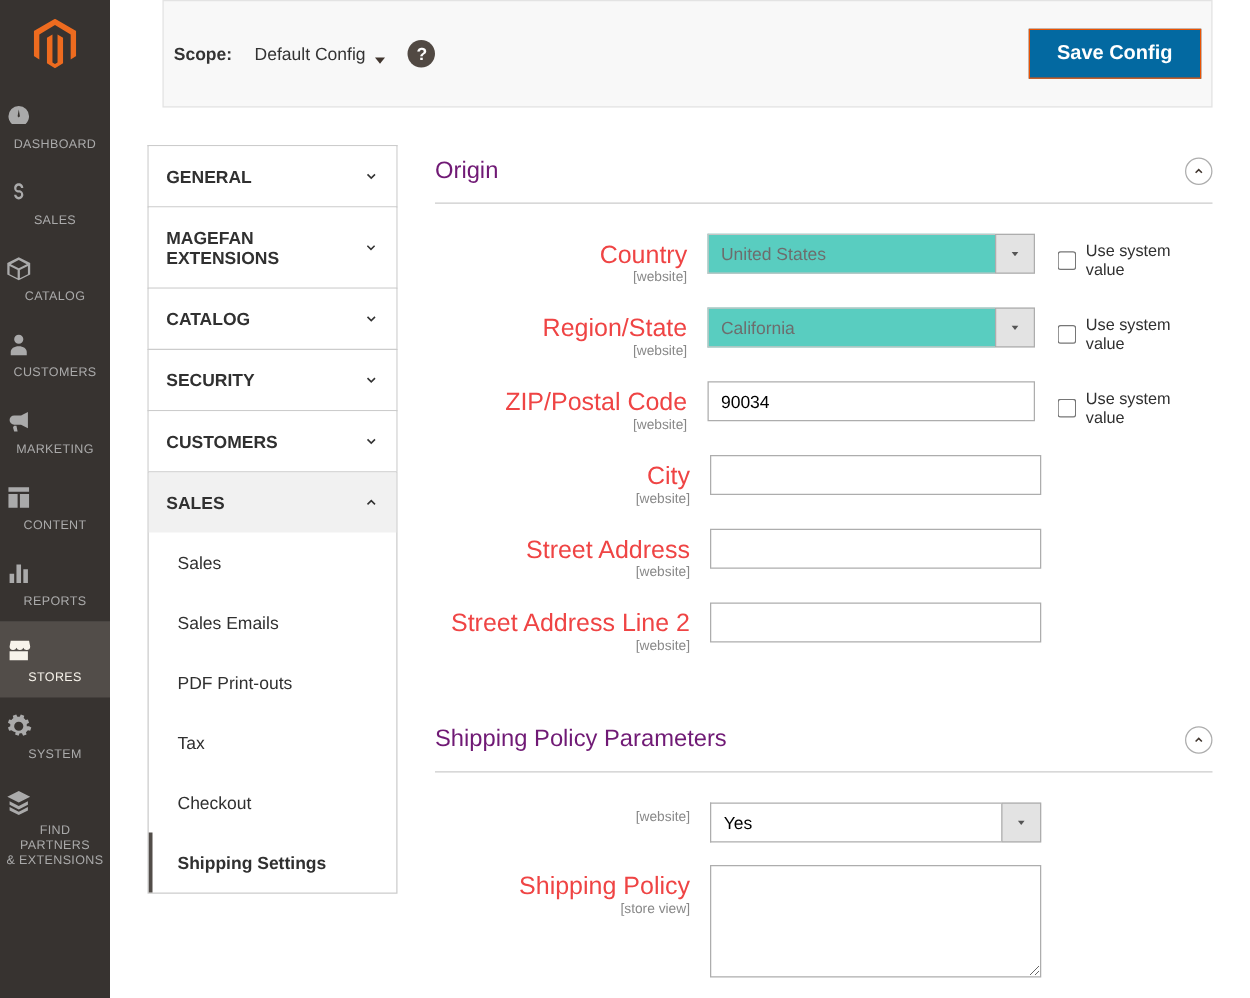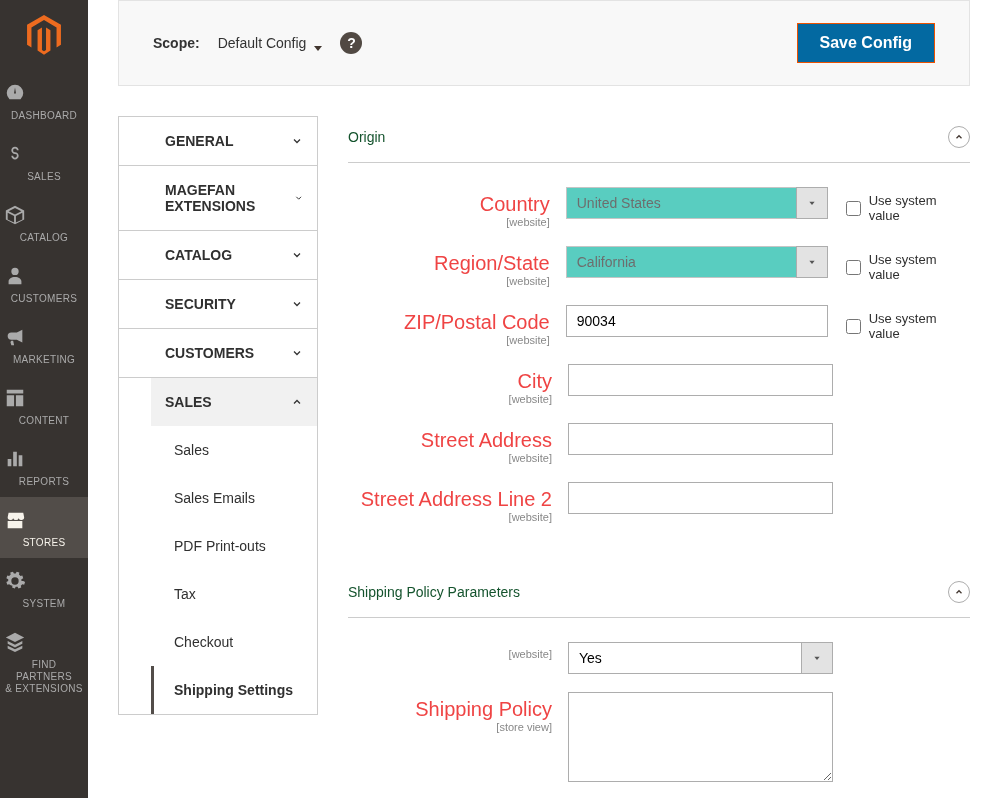--- a/index.html
+++ b/index.html
@@ -37,22 +37,23 @@
 .badge {
   position: absolute; top: -7px; right: -10px;
   background: #e22626; color: #fff; font-size: 10px; font-weight: 700;
   border-radius: 9px; padding: 1px 5px; min-width: 18px; text-align: center;
 }
 .user-menu { display: inline-flex; align-items: center; gap: 6px; cursor: pointer; font-size: 14px; color: #41362f; }
 .caret-down { width: 0; height: 0; border-left: 4px solid transparent; border-right: 4px solid transparent; border-top: 5px solid #41362f; }
 
 .scope-bar {
   background: #f8f8f8; border: 1px solid #e3e3e3;
-  padding: 22px 34px; display: flex; align-items: center; justify-content: space-between;
+  padding: 22px 8px; display: flex; align-items: center; justify-content: space-between;
   margin-bottom: 30px;
+  margin-left: 12px;
 }
 .scope-left { display: flex; align-items: center; gap: 18px; }
 .scope-label { font-weight: 700; font-size: 14px; }
 .scope-selector { display: inline-flex; align-items: flex-end; gap: 8px; cursor: pointer; font-size: 14px; }
 .help-icon {
   width: 22px; height: 22px; border-radius: 50%; background: #514943;
   color: #fff; display: inline-flex; align-items: center; justify-content: center;
   font-weight: 700; font-size: 14px; cursor: pointer;
 }
 .btn-primary {
@@ -61,21 +62,21 @@
   border-radius: 0;
   text-align: center;
 }
 
 .content-columns { display: flex; gap: 30px; }
 
 .config-nav {
   width: 200px; flex-shrink: 0;
 }
 .config-nav-section {
-  border: 1px solid #ccc; border-bottom: none; padding-left: 32px;
+  border: 1px solid #ccc; border-bottom: none;
 }
 .config-nav-section:last-child { border-bottom: 1px solid #ccc; }
 .config-nav-header {
   padding: 16px 14px; font-weight: 600; font-size: 14px;
   text-transform: uppercase; color: #303030; cursor: pointer;
   display: flex; align-items: center; justify-content: space-between;
   background: #fff;
 }
 .config-nav-header.expanded { background: #f1f1f1; }
 .config-chevron { width: 12px; height: 12px; display: inline-block; }
@@ -88,21 +89,21 @@
 
 .config-body { flex: 1; min-width: 0; }
 
 .fieldset {
   margin-bottom: 20px;
 }
 .fieldset-header {
   display: flex; align-items: center; justify-content: space-between;
   padding: 10px 0 14px; border-bottom: 1px solid #ccc; cursor: pointer;
 }
-.fieldset-title { font-size: 14px; color: #14532d; }
+.fieldset-title { font-size: 19px; color: #701a75; }
 .collapse-btn {
   width: 22px; height: 22px; border: 1px solid #adadad; border-radius: 50%;
   display: inline-flex; align-items: center; justify-content: center;
   font-size: 12px; color: #41362f;
 }
 
 .fieldset-content { padding: 24px 0 10px; }
 
 .form-row { display: flex; align-items: flex-start; margin-bottom: 18px; }
 .form-label-col {

